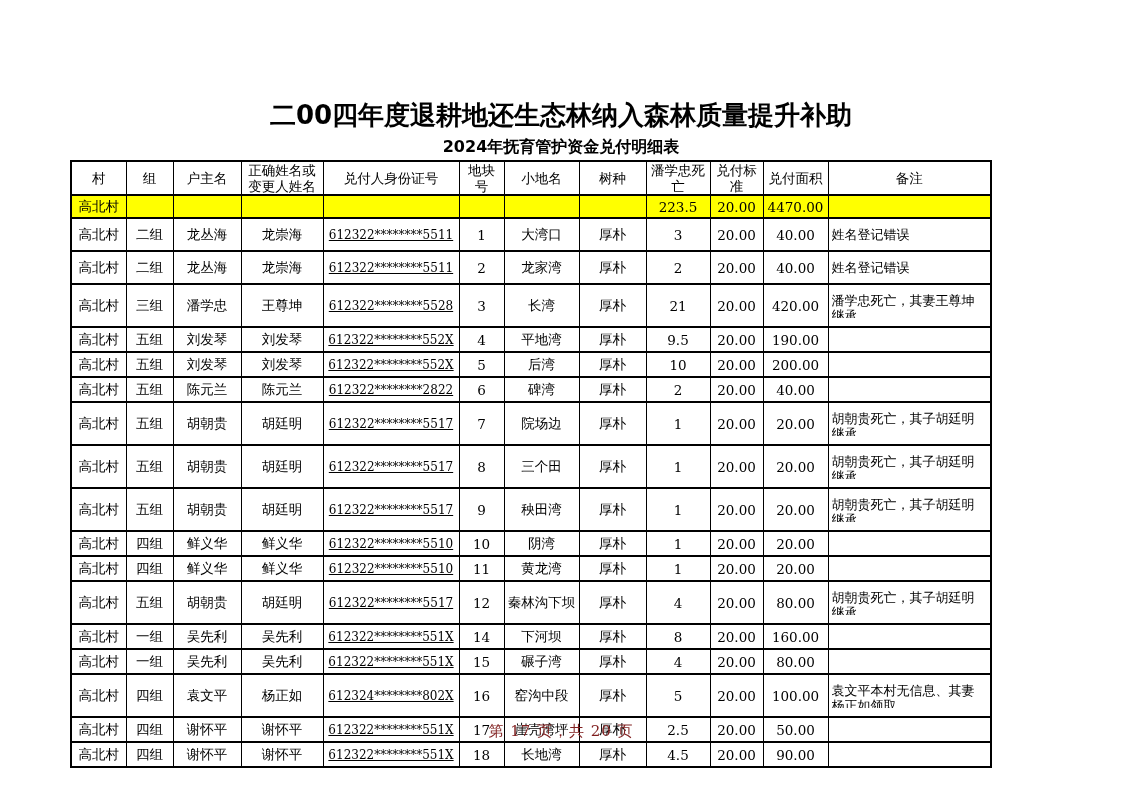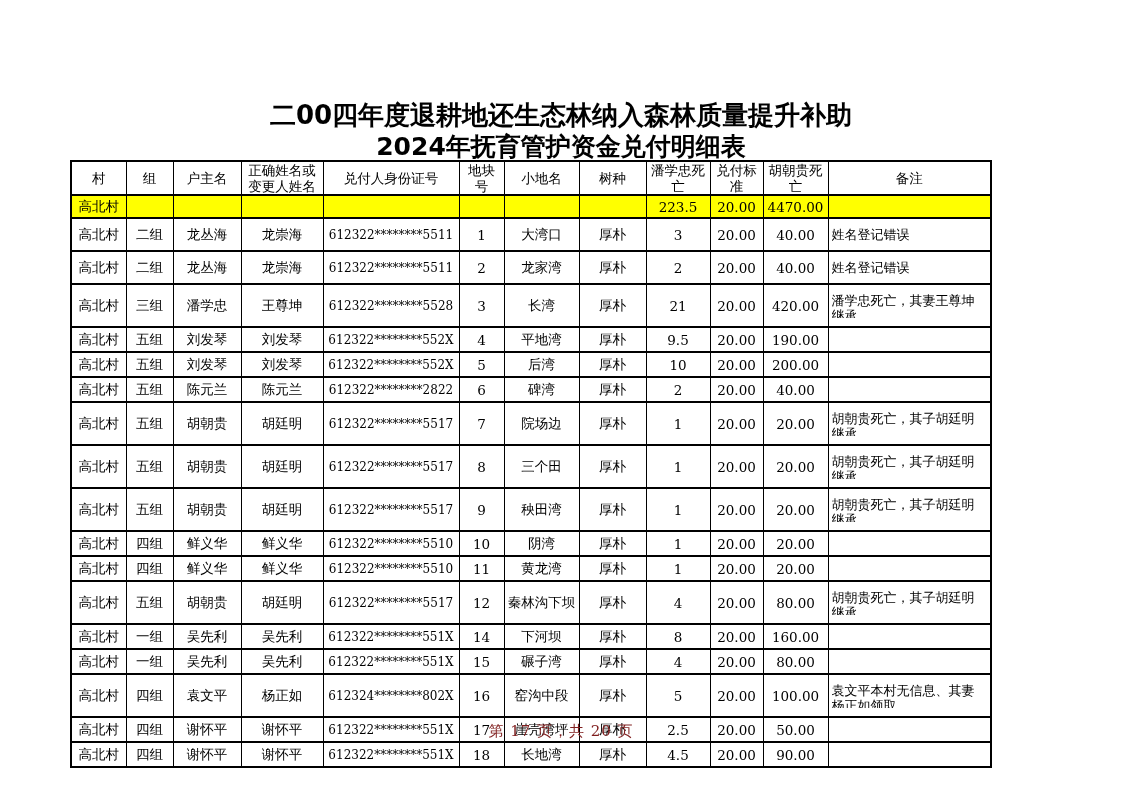--- a/index.html
+++ b/index.html
@@ -1,32 +1,32 @@
 <!DOCTYPE html>
 <html><head>
 <meta charset="utf-8">
 <style>
   html,body{margin:0;padding:0;background:#ffffff;}
   body{width:1122px;height:793px;font-family:"DejaVu Serif","Liberation Serif",serif;color:#000;}
   .page{position:relative;width:1122px;height:793px;background:#ffffff;overflow:hidden;}
   .title-block{position:absolute;top:98px;left:0;width:1122px;text-align:center;
     font-family:"DejaVu Sans","Liberation Sans",sans-serif;font-weight:bold;color:#000;}
   .title-line1{font-size:26px;line-height:34px;text-align:center;}
-  .title-line2{font-size:25px;line-height:30px;}
+  .title-line2{font-size:16px;line-height:30px;}
   table.detail{position:absolute;left:70px;top:160px;width:920px;border-collapse:collapse;
     table-layout:fixed;border:2px solid #000;}
   th,td{border-left:1px solid #000;border-right:1px solid #000;border-top:2px solid #000;
     border-bottom:2px solid #000;text-align:center;vertical-align:middle;padding:0;
     font-size:13.5px;font-weight:normal;overflow:hidden;white-space:nowrap;}
   thead tr{height:34px;}
   thead th{white-space:normal;line-height:16px;padding:0 2px;}
   tr.summary{height:23px;}
   tr.summary td{background:#FFFF00;}
   tbody tr.data-row{height:25px;}
-  td.id-cell{font-size:12px;}
+  td.id-cell{font-size:12px;text-decoration:underline;}
   td.remark-cell{text-align:left;white-space:normal;padding:8px 3px;vertical-align:middle;}
   .remark{font-size:13px;line-height:15px;max-height:25px;overflow:hidden;text-align:left;}
   .footer{position:absolute;top:722px;left:0;width:1122px;text-align:center;
     font-size:15px;color:#7f1d1d;letter-spacing:1px;}
 </style>
 </head>
 <body>
 
 <div class="page">
 
@@ -55,21 +55,21 @@
         <th>村</th>
         <th>组</th>
         <th>户主名</th>
         <th>正确姓名或变更人姓名</th>
         <th>兑付人身份证号</th>
         <th>地块号</th>
         <th>小地名</th>
         <th>树种</th>
         <th>潘学忠死亡</th>
         <th>兑付标准</th>
-        <th>胡朝贵死亡</th>
+        <th>兑付面积</th>
         <th>备注</th>
       </tr>
     </thead>
     <tbody id="table-body">
       <tr class="summary">
         <td>高北村</td>
         <td></td>
         <td></td>
         <td></td>
         <td></td>

